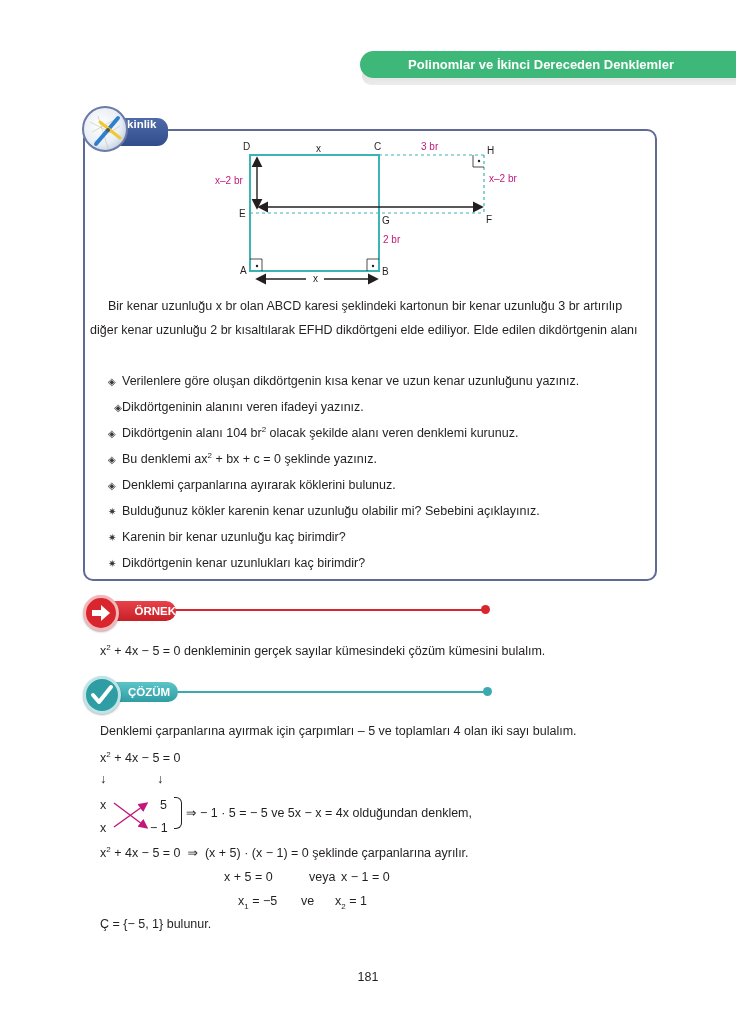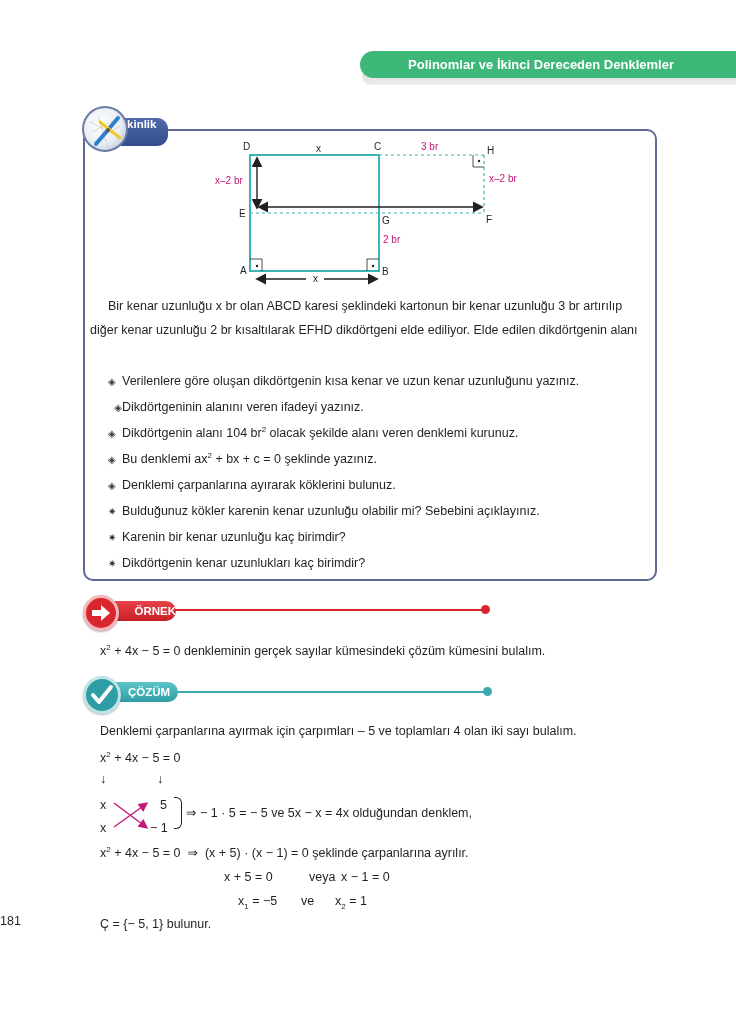--- a/index.html
+++ b/index.html
@@ -34,21 +34,21 @@
   .cozum-line { position: absolute; left: 176px; top: 691px; width: 311px; height: 2px; background: #3aaab0; }
   .cozum-dot { position: absolute; left: 483px; top: 687px; width: 9px; height: 9px; border-radius: 50%; background: #3aaab0; }
   .cozum-label { position: absolute; left: 110px; top: 682px; width: 68px; height: 20px; background: linear-gradient(#5cc5c8, #2f9ea4); border-radius: 0 10px 10px 0; color: #fff; font-weight: bold; font-size: 11.5px; display: flex; align-items: center; justify-content: center; padding-left: 10px; }
   .cozum-circle { position: absolute; left: 83px; top: 676px; width: 38px; height: 38px; border-radius: 50%; background: #2f9ea4; border: 3px solid #bfe4e6; display: flex; align-items: center; justify-content: center; box-shadow: 0 1px 2px rgba(0,0,0,0.3); }
 
   .line { position: absolute; font-size: 12.5px; white-space: nowrap; height: 18px; line-height: 18px; }
 
   .brace { position: absolute; left: 174px; top: 797px; width: 8px; height: 32px; border-right: 1.5px solid #231f20; border-top: 1.5px solid #231f20; border-bottom: 1.5px solid #231f20; border-radius: 0 6px 6px 0; }
   .cross { position: absolute; left: 112px; top: 799px; width: 40px; height: 34px; }
 
-  .page-number { position: absolute; left: 0; width: 736px; top: 914px; text-align: left; font-size: 12.5px; }
+  .page-number { position: absolute; left: 0; width: 736px; top: 970px; text-align: center; font-size: 12.5px; }
 </style>
 </head>
 <body>
 
 <div class="header-shadow"></div>
 <div class="header-banner">
   <span>Polinomlar ve İkinci Dereceden Denklemler</span>
 </div>
 
 <div class="activity-box"></div>

